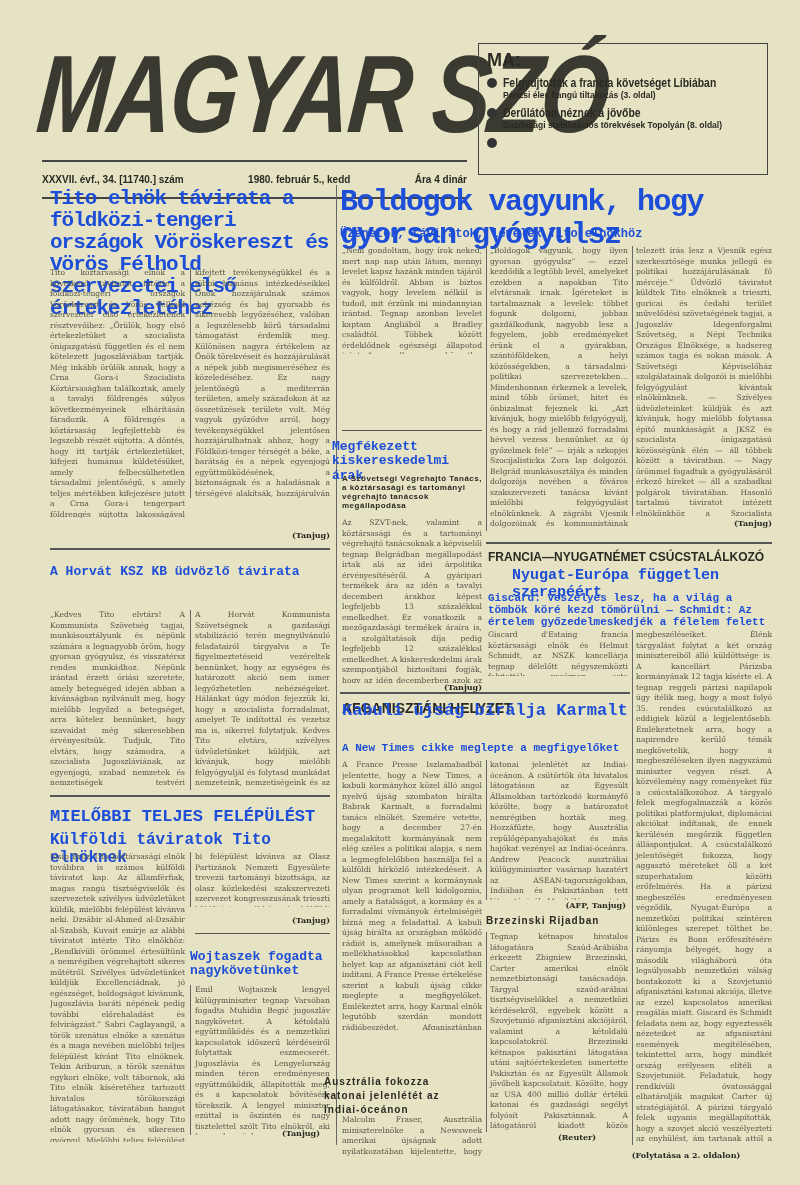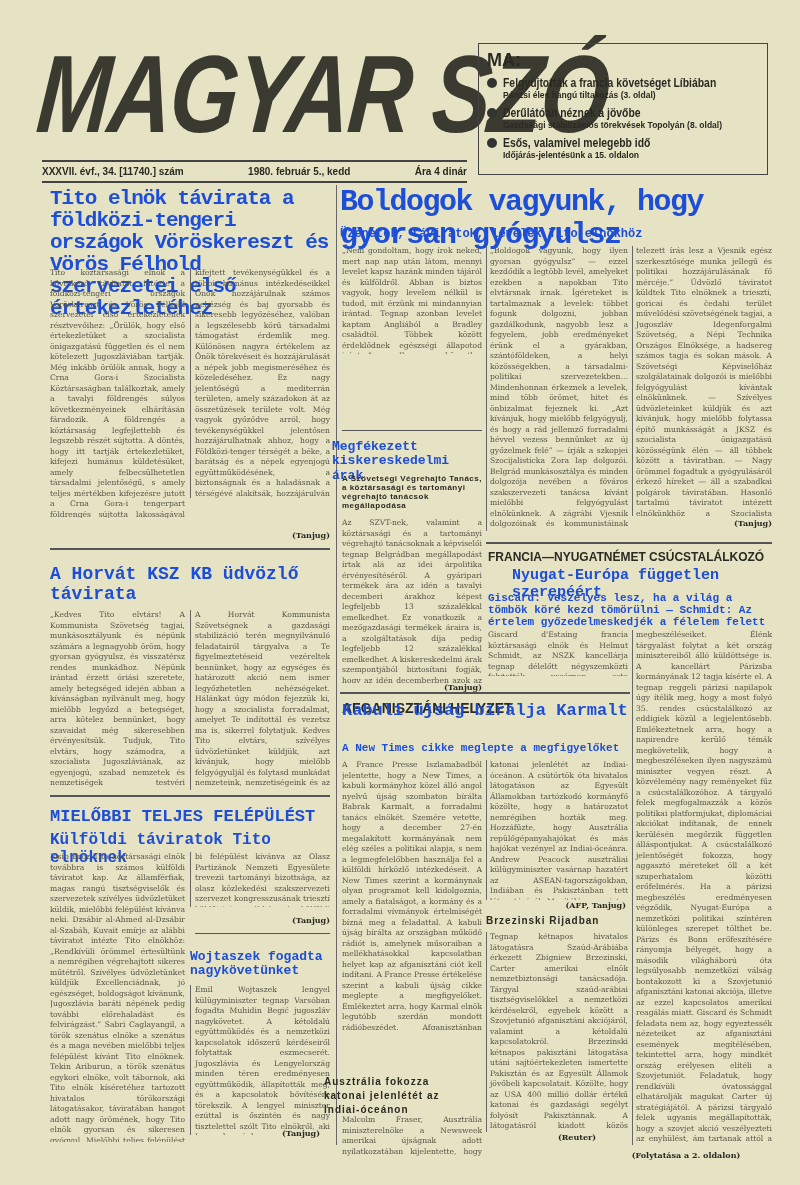--- a/index.html
+++ b/index.html
@@ -1,20 +1,20 @@
 <!DOCTYPE html>
 <html><head>
 <meta charset="utf-8">
 <style>
 *{box-sizing:border-box;margin:0;padding:0}
 body{width:800px;height:1185px;background:#e6e2c4;font-family:"DejaVu Serif",serif;color:#2a2a22;position:relative;overflow:hidden}
 .abs{position:absolute}
 .masthead{left:42px;top:44px;width:425px;height:110px}
 .logo{font-family:"Liberation Sans",sans-serif;font-weight:bold;font-style:italic;font-size:88px;letter-spacing:-2px;color:#3a3a30;transform:scaleY(1.25) skewX(-6deg);transform-origin:left top;white-space:nowrap;line-height:80px}
-.issue-bar{left:42px;top:160px;width:425px;border-top:2px solid #444;border-bottom:2px solid #444;padding:4px 0;display:flex;justify-content:space-between;font-family:"Liberation Sans",sans-serif;font-weight:bold;font-size:10px}
+.issue-bar{left:42px;top:160px;width:425px;border-top:2px solid #444;border-bottom:2px solid #444;padding:12px 0;display:flex;justify-content:space-between;font-family:"Liberation Sans",sans-serif;font-weight:bold;font-size:10px}
 .ma-box{left:478px;top:43px;width:290px;height:132px;border:1.5px solid #444;padding:6px 8px}
 .ma-title{font-family:"Liberation Sans",sans-serif;font-weight:bold;font-size:18px;margin-bottom:2px}
 .ma-item{display:flex;gap:6px;margin-top:4px}
 .dot{width:10px;height:10px;border-radius:50%;background:#333;flex:0 0 auto;margin-top:3px}
 .ma-head{font-family:"Liberation Sans",sans-serif;font-weight:bold;font-size:13px;transform:scaleX(.8);transform-origin:left;white-space:nowrap}
 .ma-sub{font-family:"Liberation Sans",sans-serif;font-weight:bold;font-size:8.5px;line-height:11px}
 .hl{font-family:Liberation Mono, monospace;font-weight:bold;text-align:left;color:#1d4ed8;line-height:1.1}
 .cond{display:inline-block;transform:scaleX(.72);transform-origin:center;white-space:nowrap}
 .body{font-size:7.6px;line-height:10.5px;text-align:justify;color:#555546;overflow:hidden}
 .col-rule{border-left:1px solid #666}
@@ -46,36 +46,32 @@
   </div>
   <div class="ma-item">
     <span class="dot"></span>
     <div>
         <div class="ma-head">Derűlátóan néznek a jövőbe</div>
     <div class="ma-sub">Gazdasági stabilizációs törekvések Topolyán (8. oldal)</div>
       </div>
   </div>
   <div class="ma-item">
     <span class="dot"></span>
-    <div>
-        <div class="ma-head">Esős, valamivel melegebb idő</div>
-    <div class="ma-sub">Időjárás-jelentésünk a 15. oldalon</div>
-      </div>
   </div>
 </div>
 
 <div class="abs" style="left:50px;top:188px;width:280px">
   <div class="hl" style="font-size:21px;line-height:22px"><span class="cond" style="white-space:normal;transform:none;font-stretch:condensed;letter-spacing:-1px">Tito elnök távirata a földközi-tengeri országok Vöröskereszt és Vörös Félhold szervezetei első értekezletéhez</span></div>
 </div>
 <div class="abs body" style="left:50px;top:268px;width:135px;height:250px">Tito köztársasági elnök a következő táviratot intézte a földközi-tengeri országok Vöröskereszt és Vörös Félhold szervezetei első értekezletének résztvevőihez: „Örülök, hogy első értekezletüket a szocialista önigazgatású független és el nem kötelezett Jugoszláviában tartják. Még inkább örülök annak, hogy a Crna Gora-i Szocialista Köztársaságban találkoztak, amely a tavalyi földrengés súlyos következményeinek elhárításán fáradozik. A földrengés a köztársaság legfejlettebb és legszebb részét sújtotta. A döntés, hogy itt tartják értekezletüket, kifejezi humánus küldetésüket, amely felbecsülhetetlen társadalmi jelentőségű, s amely teljes mértékben kifejezésre jutott a Crna Gora-i tengerpart földrengés sújtotta lakosságával való nemzetközi szolidaritásban is. Nagyra értékelem a rászorulóknak nyújtott nemes segítségüket. Az elemi csapások idején megnyilvánult segítőkészségükkel, a háború sújtotta népeknek és a fejlődő országok lakosságának nyújtott önzetlen segítséggel, a vendégmunkások szociális problémáinak megoldására irányuló munkájukkal a környezetvédelem terén</div>
 <div class="abs body col-rule" style="left:190px;top:268px;width:140px;height:230px;padding-left:4px">kifejtett tevékenységükkel és a többi humánus intézkedéseikkel Önök hozzájárulnak számos nehézség és baj gyorsabb és sikeresebb legyőzéséhez, valóban a legszélesebb körű társadalmi támogatást érdemlik meg. Különösen nagyra értékelem az Önök törekvéseit és hozzájárulását a népek jobb megismeréséhez és közeledéséhez. Ez nagy jelentőségű a mediterrán területen, amely századokon át az összetűzések területe volt. Még vagyok győződve arról, hogy tevékenységükkel jelentősen hozzájárulhatnak ahhoz, hogy a Földközi-tenger térségét a béke, a barátság és a népek egyenjogú együttműködésének, a biztonságnak és a haladásnak a térségévé alakítsák, hozzájárulván ezzel a világbékéhez is. Üdvözletemet küldöm, őszintén kívánom értekezletük sikerét, és azt, hogy új, jelentős eredményeket érjenek el minden téren.”</div>
 <div class="abs sig" style="left:190px;top:530px;width:140px">(Tanjug)</div>
 <div class="abs hrule" style="left:50px;top:548px;width:280px"></div>
 
-<div class="abs hl" style="left:50px;top:565px;width:280px;font-size:18px">
+<div class="abs hl" style="left:50px;top:565px;width:280px;font-size:13px">
   <div>A Horvát KSZ KB üdvözlő távirata</div>
 </div>
 <div class="abs body" style="left:50px;top:610px;width:135px;height:180px">„Kedves Tito elvtárs! A Kommunista Szövetség tagjai, munkásosztályunk és népünk számára a legnagyobb öröm, hogy gyorsan gyógyulsz, és visszatérsz rendes munkádhoz. Népünk irántad érzett óriási szeretete, amely betegséged idején abban a kívánságban nyilvánult meg, hogy mielőbb legyőzd a betegséget, arra kötelez bennünket, hogy szavaidat még sikeresebben érvényesítsük. Tudjuk, Tito elvtárs, hogy számodra, a szocialista Jugoszláviának, az egyenjogú, szabad nemzetek és nemzetiségek testvéri közösségének megalkotója számára a legnagyobb öröm az, ha sikeresen elhárítjuk a még gyorsabb fejlődés és felvirágoztatás előtti akadályokat.</div>
 <div class="abs body col-rule" style="left:190px;top:610px;width:140px;height:180px;padding-left:4px">A Horvát Kommunista Szövetségnek a gazdasági stabilizáció terén megnyilvánuló feladatairól tárgyalva a Te figyelmeztetéseid vezéreltek bennünket, hogy az egységes és határozott akció nem ismer legyőzhetetlen nehézségeket. Hálánkat úgy módon fejezzük ki, hogy a szocialista forradalmat, amelyet Te indítottál és vezetsz ma is, sikerrel folytatjuk. Kedves Tito elvtárs, szívélyes üdvözletünket küldjük, azt kívánjuk, hogy mielőbb felgyógyuljál és folytasd munkádat nemzeteink, nemzetiségeink és az egész emberiség javára. A háborús veszélyekkel terhes világnak minden eddiginél nagyobb szüksége van a béke olyan építőjére, mint amilyen Te vagy.”</div>
 <div class="abs hrule" style="left:50px;top:795px;width:280px"></div>
 
 <div class="abs hl" style="left:50px;top:808px;width:280px;font-size:17px">MIELŐBBI TELJES FELÉPÜLÉST</div>
 <div class="abs hl" style="left:50px;top:832px;width:280px;font-size:16px">Külföldi táviratok Tito elnöknek</div>
 <div class="abs body" style="left:50px;top:852px;width:135px;height:290px">Josip Broz Tito köztársasági elnök továbbra is számos külföldi táviratot kap. Az államférfiak, magas rangú tisztségviselők és szervezetek szívélyes üdvözletüket küldik, mielőbbi felépülést kívánva neki. Dzsábir al-Ahmed al-Dzsábir al-Szabáh, Kuvait emírje az alábbi táviratot intézte Tito elnökhöz: „Rendkívüli örömmel értesültünk a nemrégiben végrehajtott sikeres műtétről. Szívélyes üdvözletünket küldjük Excellenciádnak, jó egészséget, boldogságot kívánunk, Jugoszlávia baráti népének pedig további előrehaladást és felvirágzást.” Sabri Caglayangil, a török szenátus elnöke a szenátus és a maga nevében mielőbbi teljes felépülést kívánt Tito elnöknek. Tekin Ariburun, a török szenátus egykori elnöke, volt tábornok, aki Tito elnök kíséretéhez tartozott hivatalos törökországi látogatásakor, táviratában hangot adott nagy örömének, hogy Tito elnök gyorsan és sikeresen gyógyul. Mielőbbi teljes felépülést kívánt Tito elnöknek Fitzroy McLein, aki a második világháborúban a brit katonai missziót vezette Jugoszláviában. Jókívánságait fejezte ki mielőb-</div>
 <div class="abs body col-rule" style="left:190px;top:852px;width:140px;height:55px;padding-left:4px">bi felépülést kívánva az Olasz Partizánok Nemzeti Egyesülete trevezii tartományi bizottsága, az olasz közlekedési szakszervezeti szervezet kongresszusának triesztí küldöttjei, továbbá más külföldi szervezetek és személyiségek.</div>

